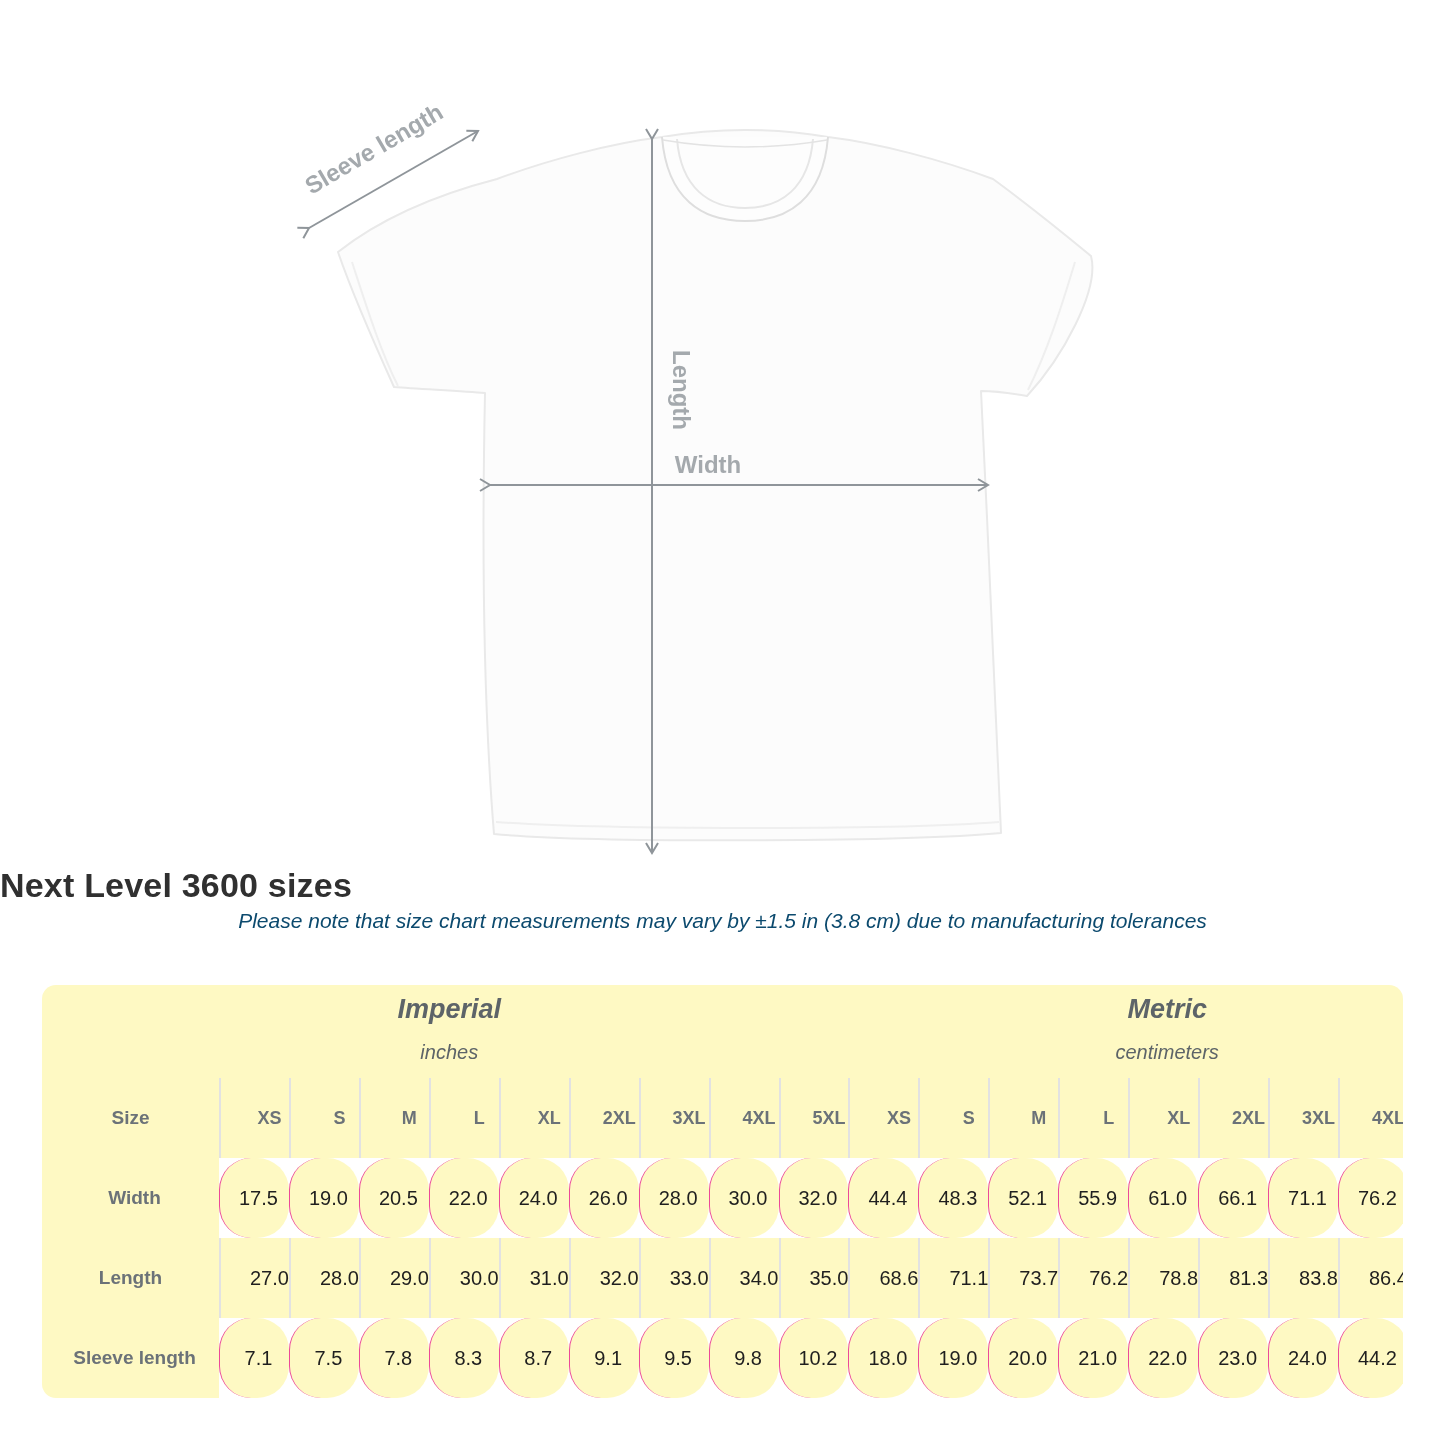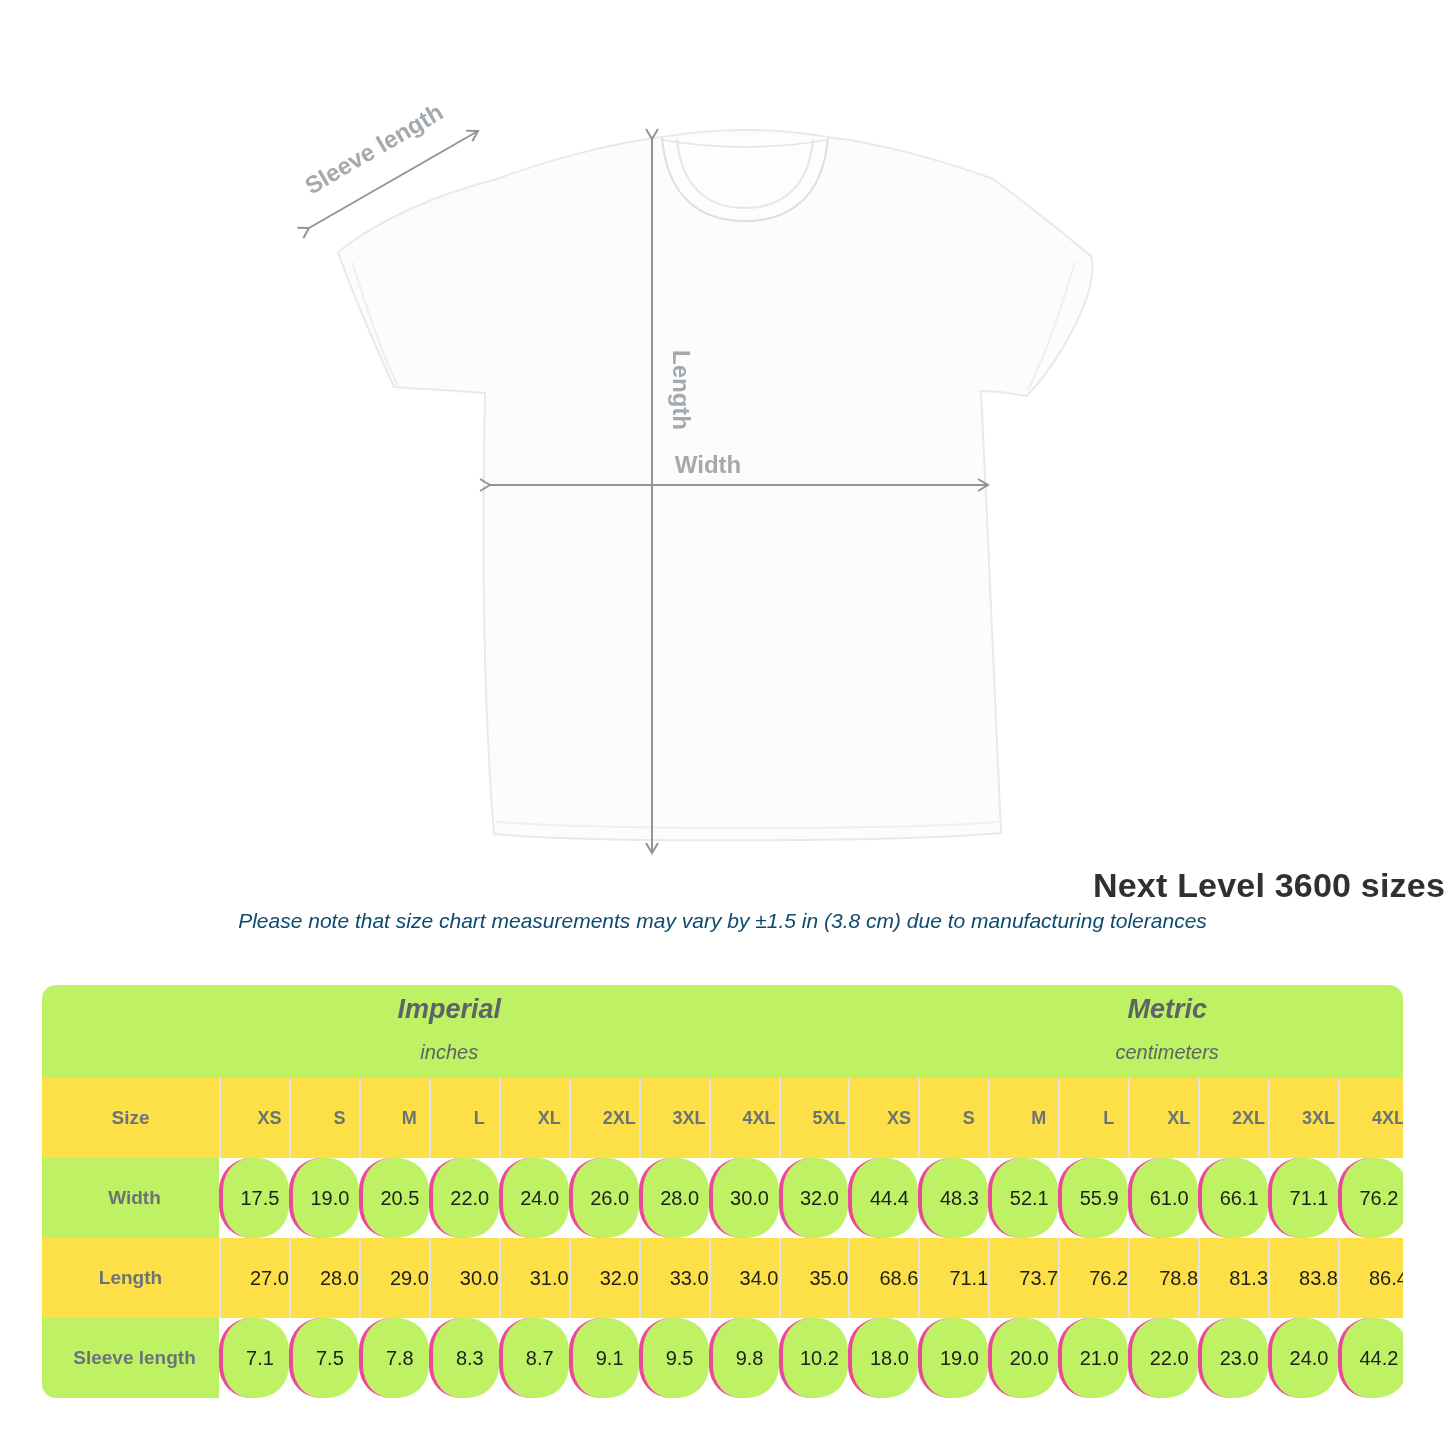--- a/index.html
+++ b/index.html
@@ -15,21 +15,21 @@
   .diagram-svg{position:absolute;top:0;left:0;}
   .diagram-svg text{
     font-family:"Liberation Sans",sans-serif;
     font-weight:bold;
     font-size:24px;
     fill:#a4a9ad;
   }
   
   .title{
     position:absolute;top:866px;left:0;width:100%;
-    text-align:right;
+    text-align:left;
     font-size:34px;font-weight:bold;color:#303030;
     letter-spacing:.2px;
   }
   .subtitle{
     position:absolute;top:909px;left:0;width:100%;
     text-align:center;
     font-size:21px;font-style:italic;color:#0c4a6e;
   }
   
   .size-table{
@@ -39,24 +39,24 @@
     grid-template-columns:177px repeat(18,1fr);
     border-radius:14px;
     overflow:hidden;
   }
   .cell{
     display:flex;align-items:center;justify-content:center;
     box-sizing:border-box;
   }
   .h-band{height:93px;}
   .h-row{height:80px;}
-  .bg-gray{background:#bef264;padding-left:8px;}
-  .bg-white{background:#fde047;}
+  .bg-gray{background:#fef9c3;padding-left:8px;}
+  .bg-white{background:#fef9c3;}
   .sep-gray{border-left:2px solid #e2e2e2;padding-left:29px;}
-  .sep-white{border-left:4px solid #ec4899;border-radius:32px;}
+  .sep-white{border-left:1px solid #ec4899;border-radius:32px;}
   .unit-cell{flex-direction:column;justify-content:center;padding-bottom:6px;}
   .span-left{grid-column:1 / 11;}
   .span-right{grid-column:11 / 20;}
   .unit-name{font-size:27px;font-weight:bold;font-style:italic;color:#5d6468;}
   .unit-sub{font-size:20px;font-style:italic;color:#5d6468;margin-top:16px;}
   .head{font-size:18px;font-weight:bold;color:#6b7278;}
   .rowlabel{font-size:19px;font-weight:bold;color:#6b7278;}
   .num{font-size:20px;color:#1f1f1f;}
 </style>
 </head>

